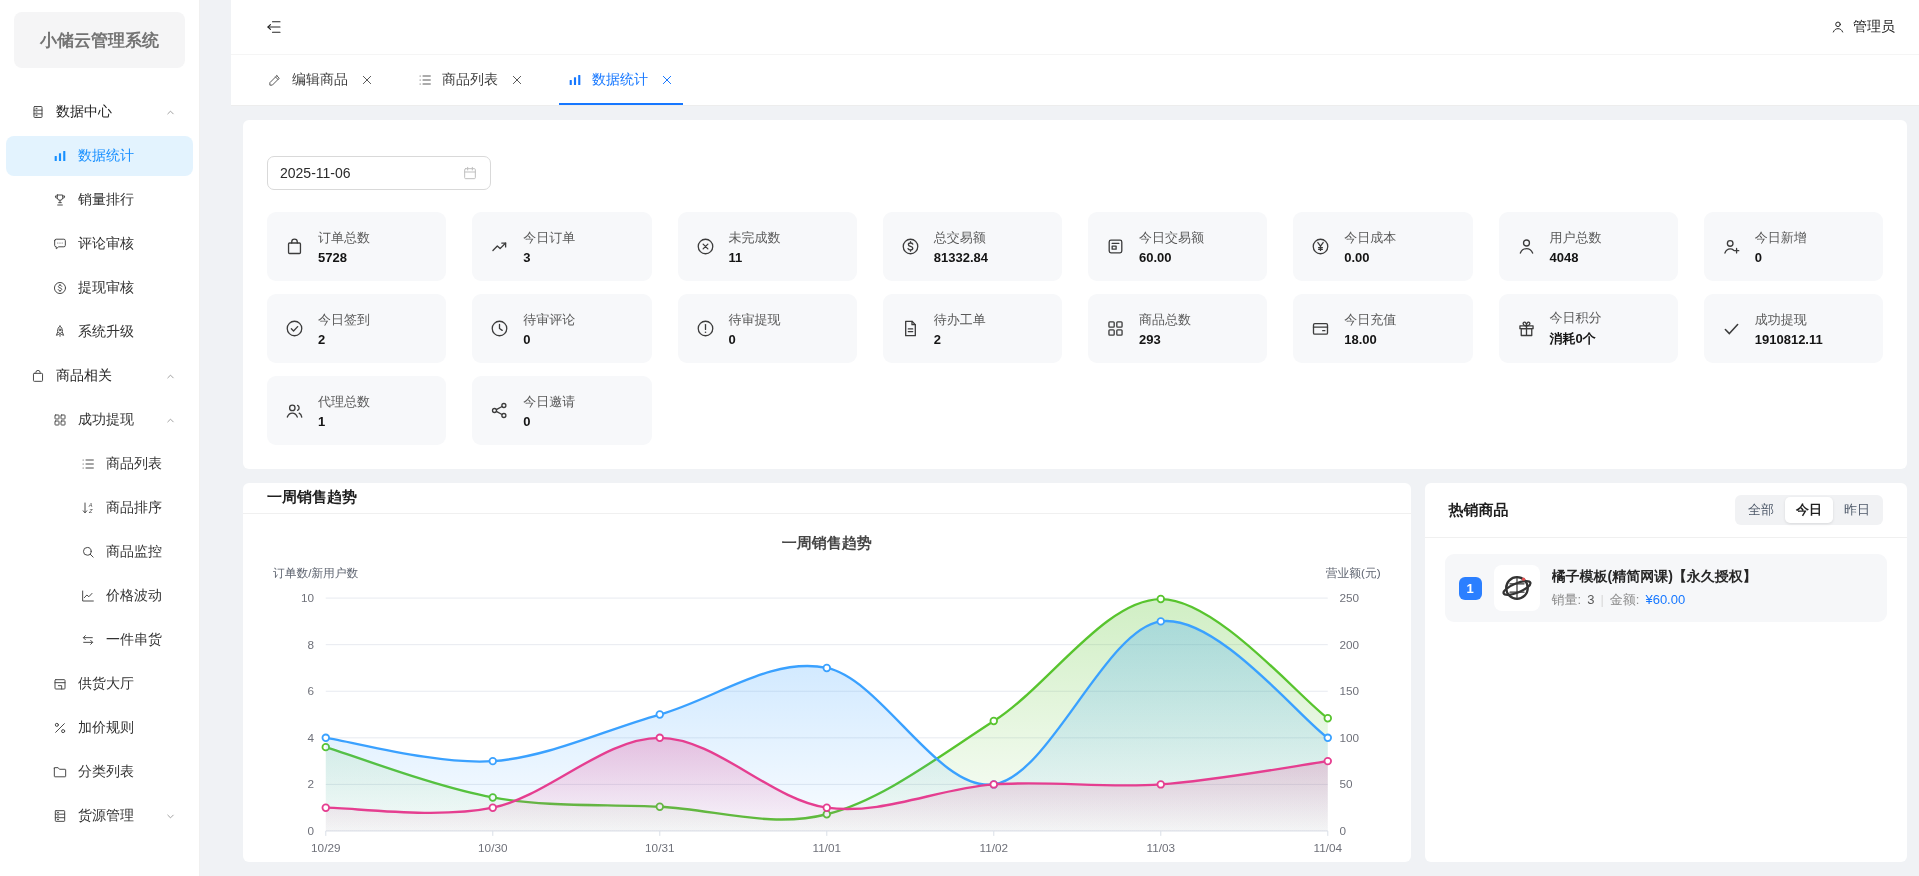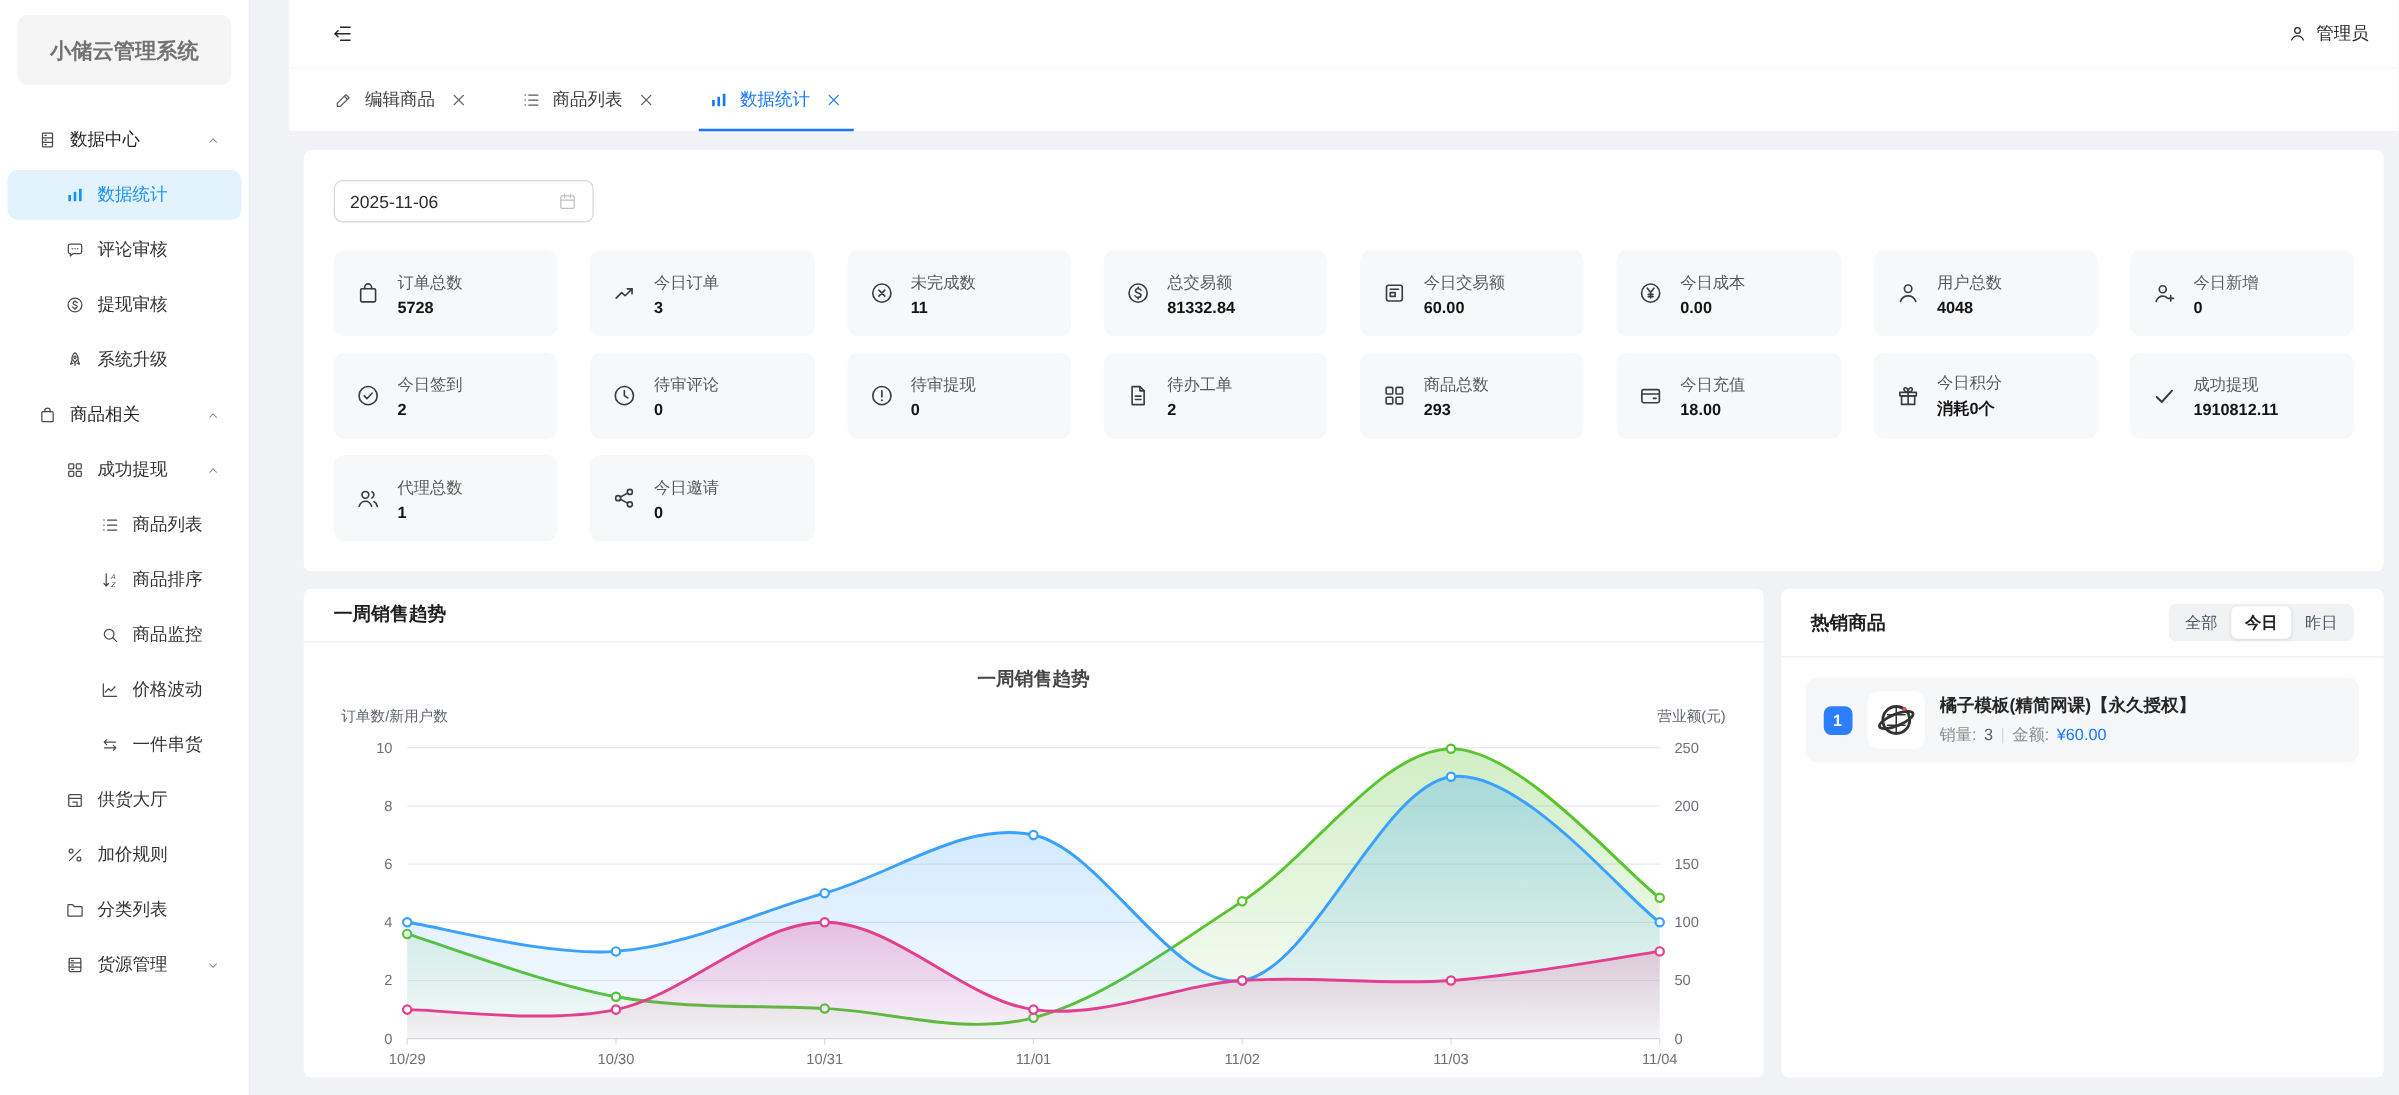--- a/index.html
+++ b/index.html
@@ -31,21 +31,21 @@
   .tab.active { color:#1677ff; }
   .tab.active .ic { color:#1677ff; }
   .tab.active::after { content:""; position:absolute; left:6px; right:6px; bottom:0; height:2px; background:#1677ff; }
   .tab-close { width:12px; height:12px; color:#9b9b9b; margin-left:2px; }
 
   .content { flex:1; min-height:0; padding:14px 12px; display:flex; flex-direction:column; gap:14px; overflow:hidden; }
   .panel { background:#fff; border-radius:6px; }
 
   
   .stats-panel { padding:24px; }
-  .datebox { width:208px; height:34px; border:1px solid #d9d9d9; border-radius:7px; display:flex; align-items:center; padding:0 12px; gap:4px; color:#2b2b2b; cursor:pointer; background:#fff; }
+  .datebox { width:224px; height:34px; border:1px solid #d9d9d9; border-radius:7px; display:flex; align-items:center; padding:0 12px; gap:4px; color:#2b2b2b; cursor:pointer; background:#fff;margin-top:12px; }
   .datebox .dval { flex:1; }
   .datebox .ic { color:#bfbfbf; }
   .stats-grid { margin-top:22px; display:grid; grid-template-columns:repeat(8,1fr); column-gap:26px; row-gap:13px; }
   .stat { height:69px; background:#f7f8fa; border-radius:9px; display:flex; align-items:center; gap:13px; padding:0 10px 0 17px; }
   .stat .ic { width:21px; height:21px; color:#3c3c3c; flex:none; }
   .stat .tx { min-width:0; }
   .stat .lbl { font-size:13px; color:#595959; margin-bottom:3px; white-space:nowrap; }
   .stat .val { font-size:13px; font-weight:bold; color:#141414; white-space:nowrap; }
   .sample-note { grid-column:4 / span 2; display:flex; align-items:center; font-size:17px; color:#f5222d; }
 
@@ -103,20 +103,29 @@
       </div>
       <div class="mitem lv2 active">
         <i class="ic">
             <svg viewBox="0 0 24 24" fill="none" stroke="currentColor" stroke-width="1.5" stroke-linecap="round" stroke-linejoin="round">
               <rect x="4" y="12" width="3.2" height="7.5" rx=".5" fill="currentColor" stroke="none"></rect>
               <rect x="10.4" y="8" width="3.2" height="11.5" rx=".5" fill="currentColor" stroke="none"></rect>
               <rect x="16.8" y="4.5" width="3.2" height="15" rx=".5" fill="currentColor" stroke="none"></rect>
             </svg>
           </i>
         <span>数据统计</span>
+      </div>
+      <div class="mitem lv2">
+        <i class="ic">
+            <svg viewBox="0 0 24 24" fill="none" stroke="currentColor" stroke-width="1.5" stroke-linecap="round" stroke-linejoin="round">
+              <path d="M8 4.5h8v4a4 4 0 01-8 0v-4z"></path>
+              <path d="M8 6H5a3 3 0 003 3.5M16 6h3a3 3 0 01-3 3.5M12 12.5V16M8.5 19.5h7M10 16h4"></path>
+            </svg>
+          </i>
+        <span>销量排行</span>
       </div>
       <div class="mitem lv2">
         <i class="ic">
             <svg viewBox="0 0 24 24" fill="none" stroke="currentColor" stroke-width="1.5" stroke-linecap="round" stroke-linejoin="round">
               <path d="M4 7a2.2 2.2 0 012.2-2.2h11.6A2.2 2.2 0 0120 7v7a2.2 2.2 0 01-2.2 2.2H10l-3.6 3v-3H6.2A2.2 2.2 0 014 14V7z"></path>
               <circle cx="8.8" cy="10.5" r=".8" fill="currentColor" stroke="none"></circle>
               <circle cx="12" cy="10.5" r=".8" fill="currentColor" stroke="none"></circle>
               <circle cx="15.2" cy="10.5" r=".8" fill="currentColor" stroke="none"></circle>
             </svg>
           </i>

